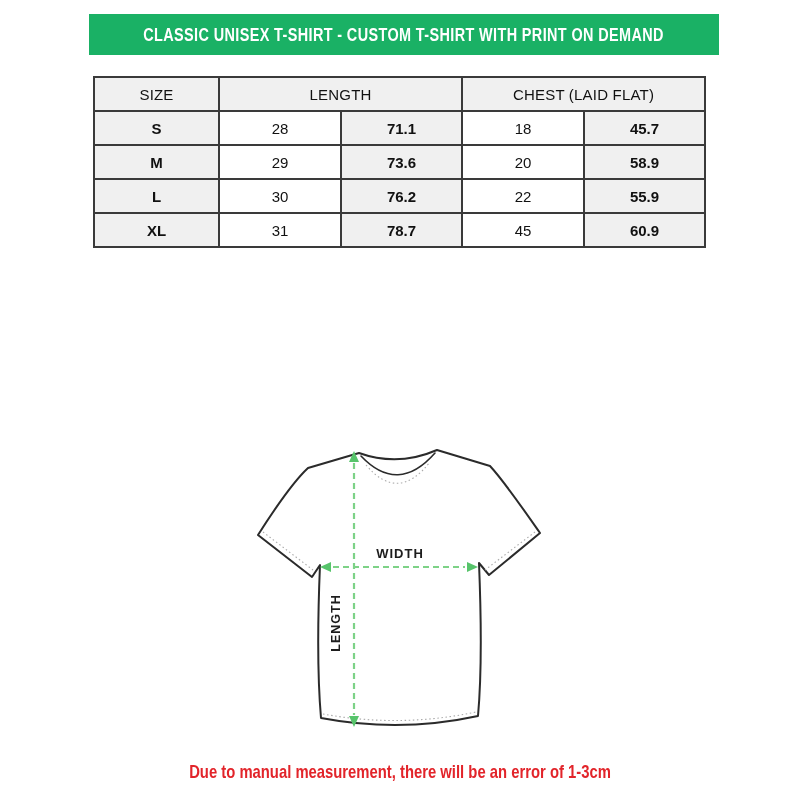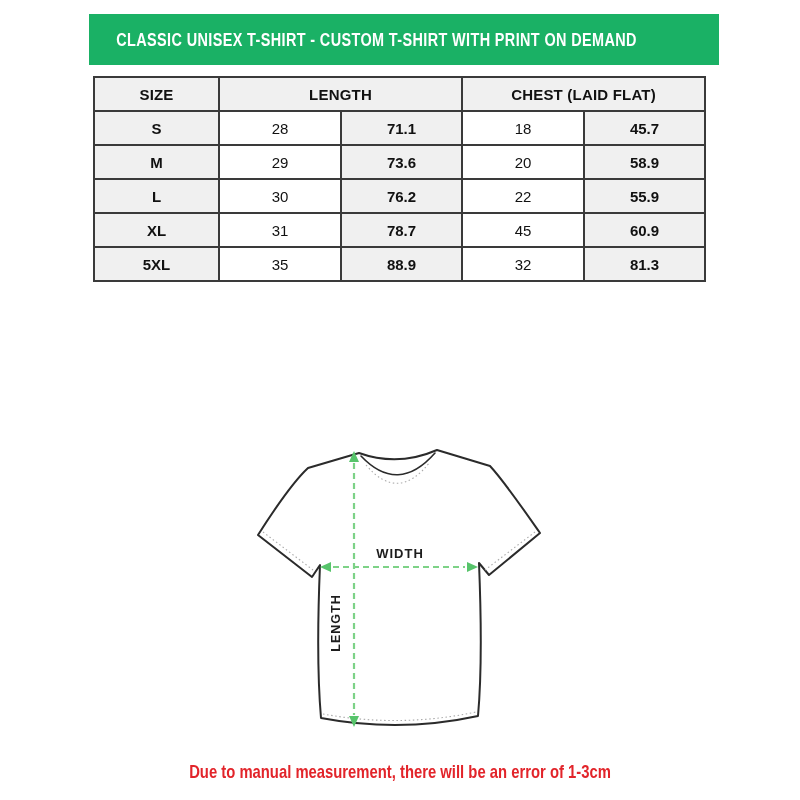--- a/index.html
+++ b/index.html
@@ -3,30 +3,30 @@
 <meta charset="utf-8">
 <style>
   :root{
     --green:#1ab165; --red:#e2242a; --arrow:#7dd287; --arrowhead:#57c46b;
     --shade:#f0f0f0; --border:#3a3a3a; --ink:#111;
   }
   html,body{margin:0;padding:0;}
   body{width:800px;height:800px;background:#fff;font-family:"Liberation Sans",sans-serif;overflow:hidden;}
   .page{position:relative;width:800px;height:800px;background:#fff;}
 
-  .banner{position:absolute;left:89px;top:14px;width:630px;height:51px;background:var(--green);
-          display:flex;align-items:center;justify-content:flex-end;}
+  .banner{position:absolute;left:89px;top:14px;width:630px;height:41px;background:var(--green);
+          display:flex;align-items:center;justify-content:center;}
   .banner span{color:#fff;font-weight:bold;font-size:19px;white-space:nowrap;
                transform:scaleX(.76);letter-spacing:.5px;}
 
   table.size-table{position:absolute;left:93px;top:76px;width:611px;border-collapse:collapse;
                    table-layout:fixed;color:var(--ink);}
   table.size-table th,table.size-table td{border:2px solid var(--border);height:32px;
                    text-align:center;vertical-align:middle;font-size:15px;padding:0;}
-  table.size-table th{background:var(--shade);font-weight:bold;letter-spacing:.2px;}
+  table.size-table th{background:var(--shade);font-weight:normal;letter-spacing:.2px;}
   td.c-size{background:var(--shade);font-weight:bold;}
   td.c-in{background:#fff;font-weight:normal;}
   td.c-cm{background:var(--shade);font-weight:bold;}
 
   svg.shirt{position:absolute;left:250px;top:437px;width:300px;height:305px;}
   .outline{fill:#fff;stroke:#2b2b2b;stroke-width:2;stroke-linejoin:round;stroke-linecap:round;}
   .thin{fill:none;stroke:#2b2b2b;stroke-width:1.6;stroke-linecap:round;}
   .stitch{fill:none;stroke:#aaa;stroke-width:1.1;stroke-dasharray:1.5 2.6;}
   .measure{fill:none;stroke:var(--arrow);stroke-width:2.2;stroke-dasharray:6 4;}
   .head{fill:var(--arrowhead);stroke:none;}
@@ -81,27 +81,20 @@
           <td class="c-in">22</td>
           <td class="c-cm">55.9</td>
         </tr>
         <tr>
           <td class="c-size">XL</td>
           <td class="c-in">31</td>
           <td class="c-cm">78.7</td>
           <td class="c-in">45</td>
           <td class="c-cm">60.9</td>
         </tr>
-        <tr>
-          <td class="c-size">5XL</td>
-          <td class="c-in">35</td>
-          <td class="c-cm">88.9</td>
-          <td class="c-in">32</td>
-          <td class="c-cm">81.3</td>
-        </tr>
       </tbody>
   </table>
 
   <svg class="shirt" viewBox="0 0 300 305">
 
     <path class="outline" d="M109,16 L58,31 C44,44 22,76 8,98 L62,140 L70,128
          C68,175 67,235 71,281 Q150,296 228,279
          C232,235 231,175 229,126 L239,138 L290,96
          C276,76 254,44 240,29 L187,13 Q148,30 109,16 Z"></path>
 

